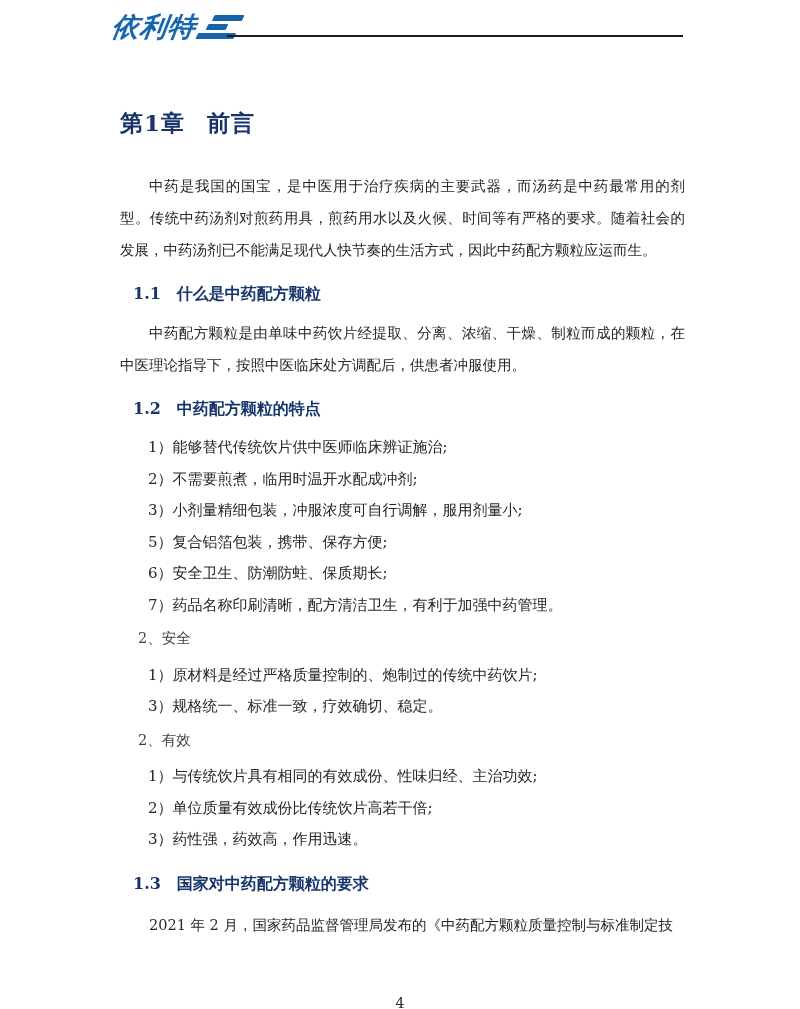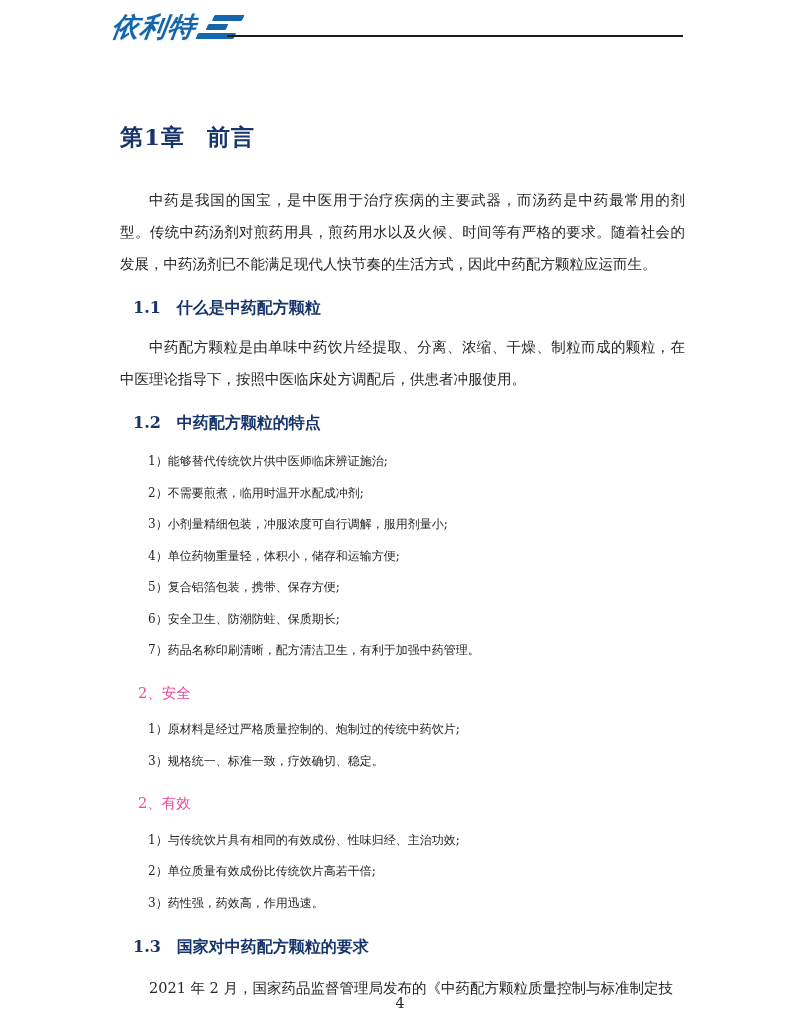--- a/index.html
+++ b/index.html
@@ -52,21 +52,21 @@
     top: 35px;
     width: 456px;
     height: 2px;
     background: #1c1c1c;
   }
 
   
   .content {
     position: absolute;
     left: 120px;
-    top: 120px;
+    top: 106px;
     width: 565px;
   }
   .chapter-title {
     font-size: 23px;
     font-weight: bold;
     color: #17356b;
     line-height: 34px;
     letter-spacing: 1px;
   }
   .chapter-title .chapter-num { margin-right: 22px; }
@@ -88,30 +88,30 @@
     color: #17356b;
     line-height: 22px;
   }
   .sec-heading .sec-num { margin-right: 16px; }
 
   .para-body { margin-top: 12px; }
 
   .list { margin-top: 12px; }
   .list-item {
     padding-left: 28px;
-    font-size: 12px;
+    font-size: 15px;
     line-height: 31.5px;
     color: #262626;
   }
   .sub-heading {
-    margin-top: 11px;
+    margin-top: 2px;
     padding-left: 18px;
     font-size: 14.5px;
     line-height: 31.5px;
-    color: #ec4899;
+    color: #404040;
   }
   .list-tight { margin-top: 5px; }
 
   .last-para { margin-top: 14px; }
 
   .page-number {
     position: absolute;
     left: 0;
     right: 0;
     top: 995px;
@@ -149,21 +149,20 @@
     <p class="para para-body">中药配方颗粒是由单味中药饮片经提取、分离、浓缩、干燥、制粒而成的颗粒，在中医理论指导下，按照中医临床处方调配后，供患者冲服使用。</p>
 
     <div class="sec-heading">
       <span class="sec-num">1.2</span><span>中药配方颗粒的特点</span>
     </div>
 
     <div class="list">
       <div class="list-item">1）能够替代传统饮片供中医师临床辨证施治;</div>
       <div class="list-item">2）不需要煎煮，临用时温开水配成冲剂;</div>
       <div class="list-item">3）小剂量精细包装，冲服浓度可自行调解，服用剂量小;</div>
-      <div class="list-item">4）单位药物重量轻，体积小，储存和运输方便;</div>
       <div class="list-item">5）复合铝箔包装，携带、保存方便;</div>
       <div class="list-item">6）安全卫生、防潮防蛀、保质期长;</div>
       <div class="list-item">7）药品名称印刷清晰，配方清洁卫生，有利于加强中药管理。</div>
     </div>
 
     <div class="sub-heading">2、安全</div>
     <div class="list list-tight">
       <div class="list-item">1）原材料是经过严格质量控制的、炮制过的传统中药饮片;</div>
       <div class="list-item">3）规格统一、标准一致，疗效确切、稳定。</div>
     </div>

